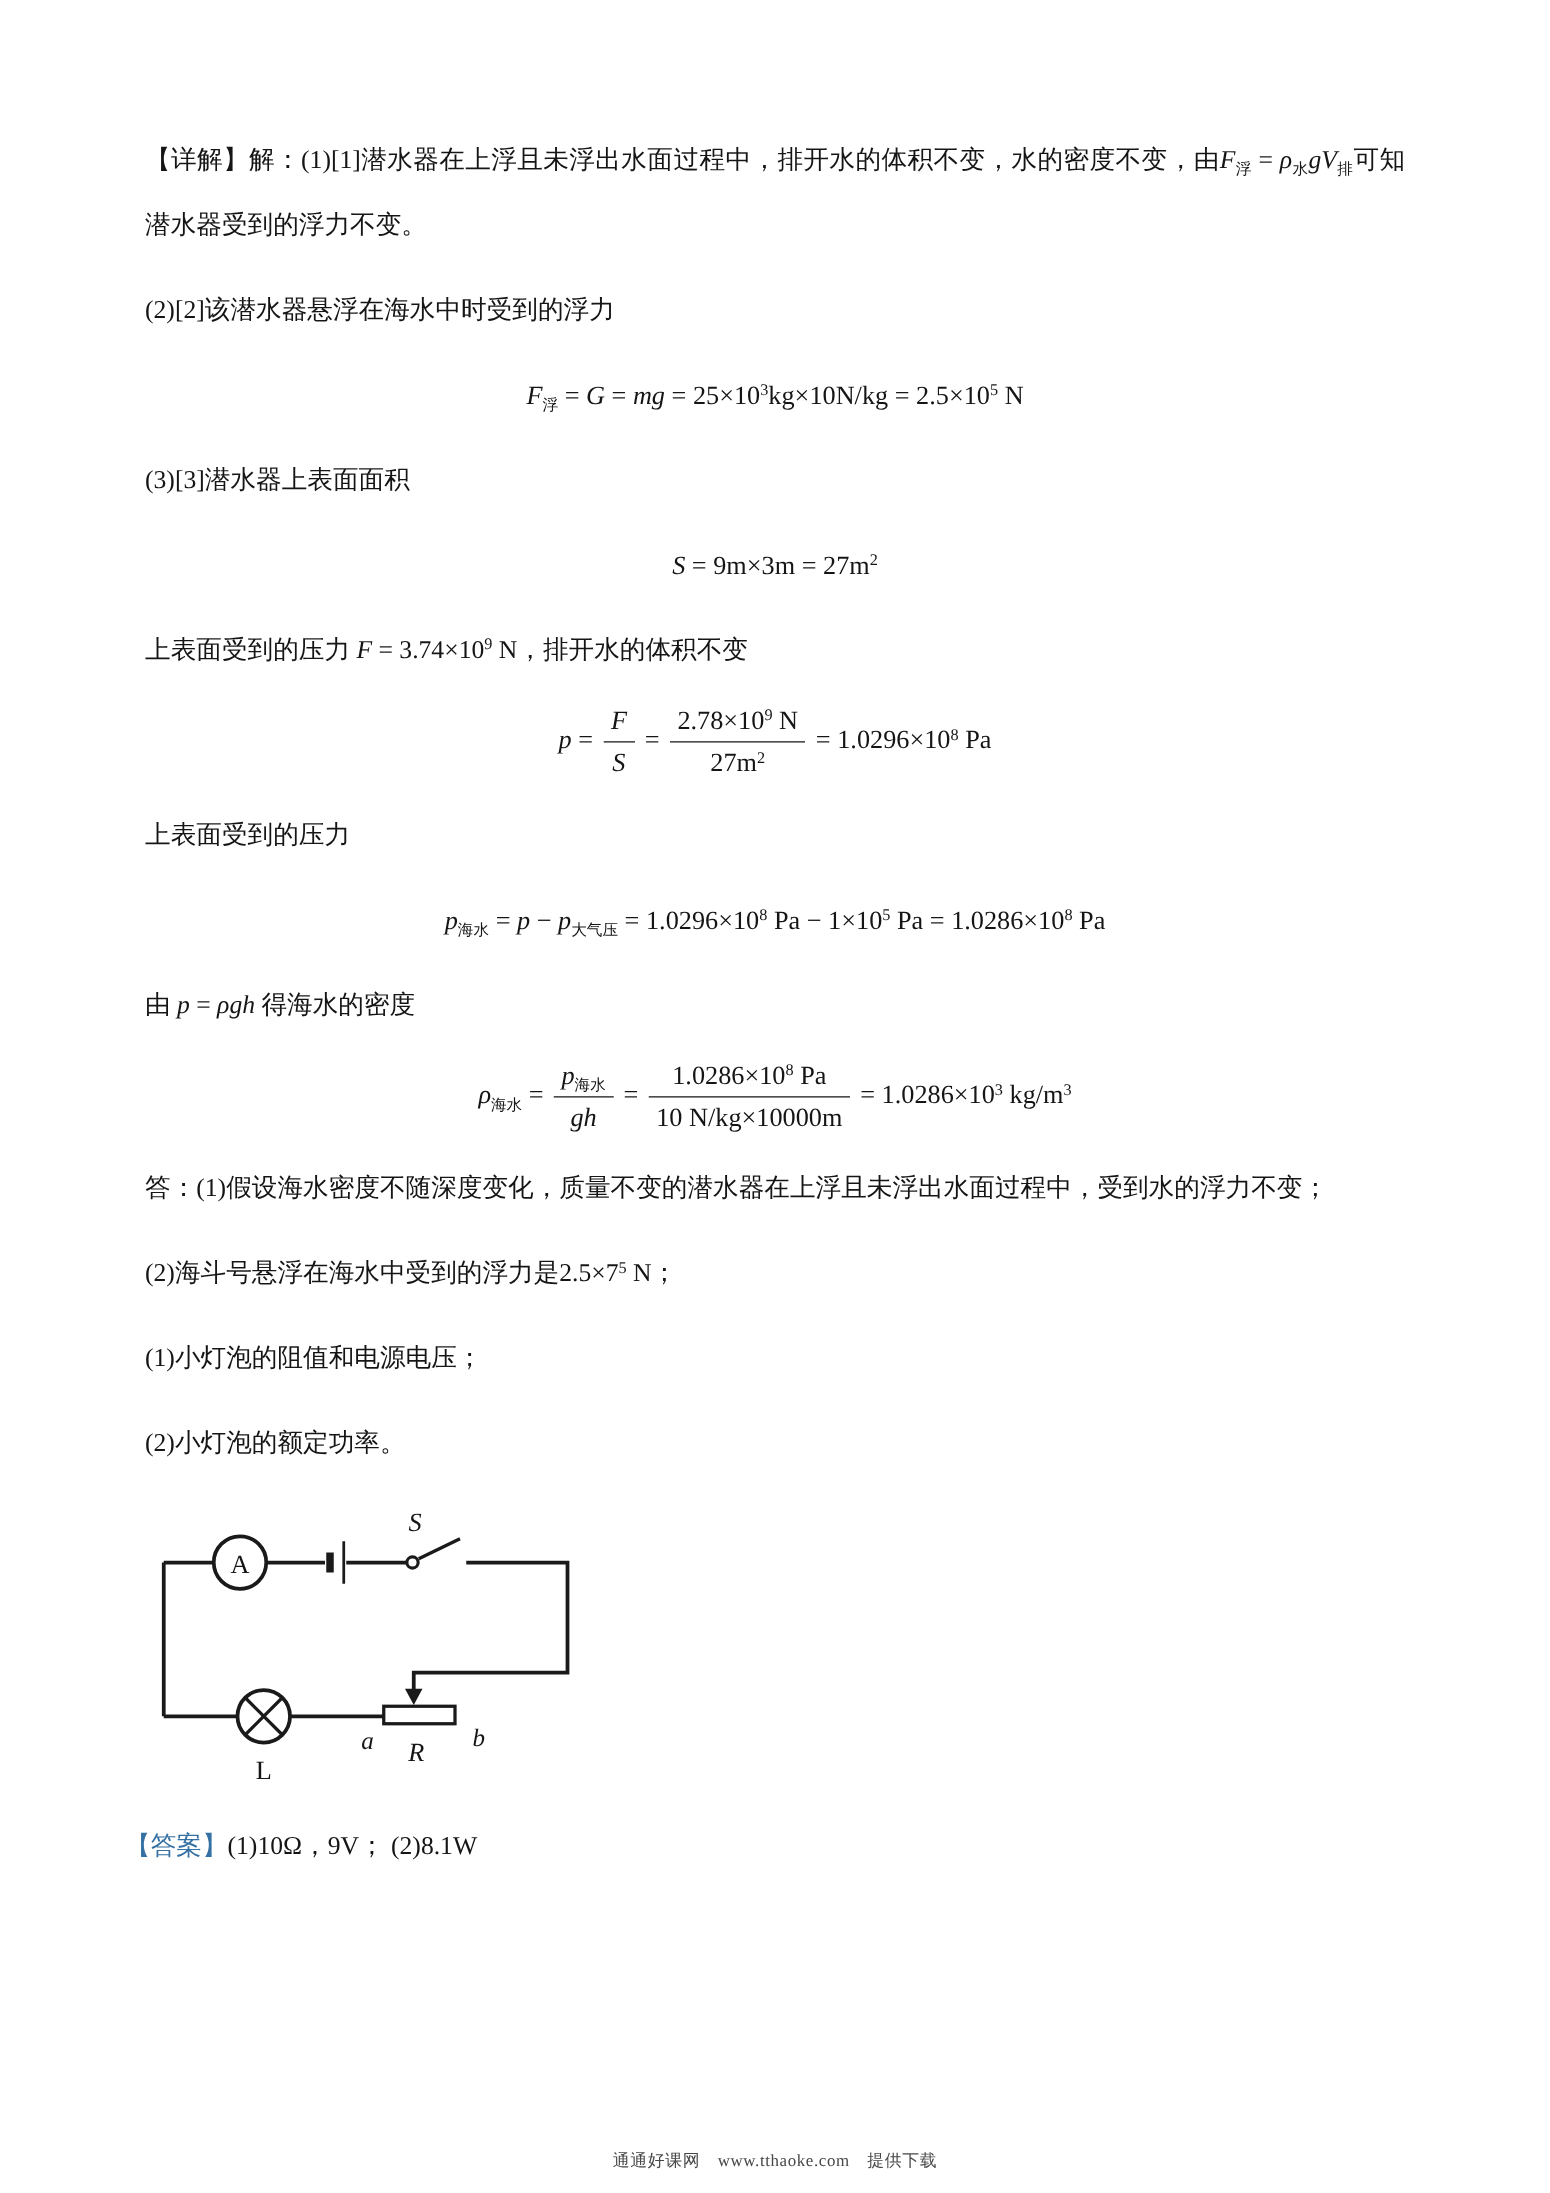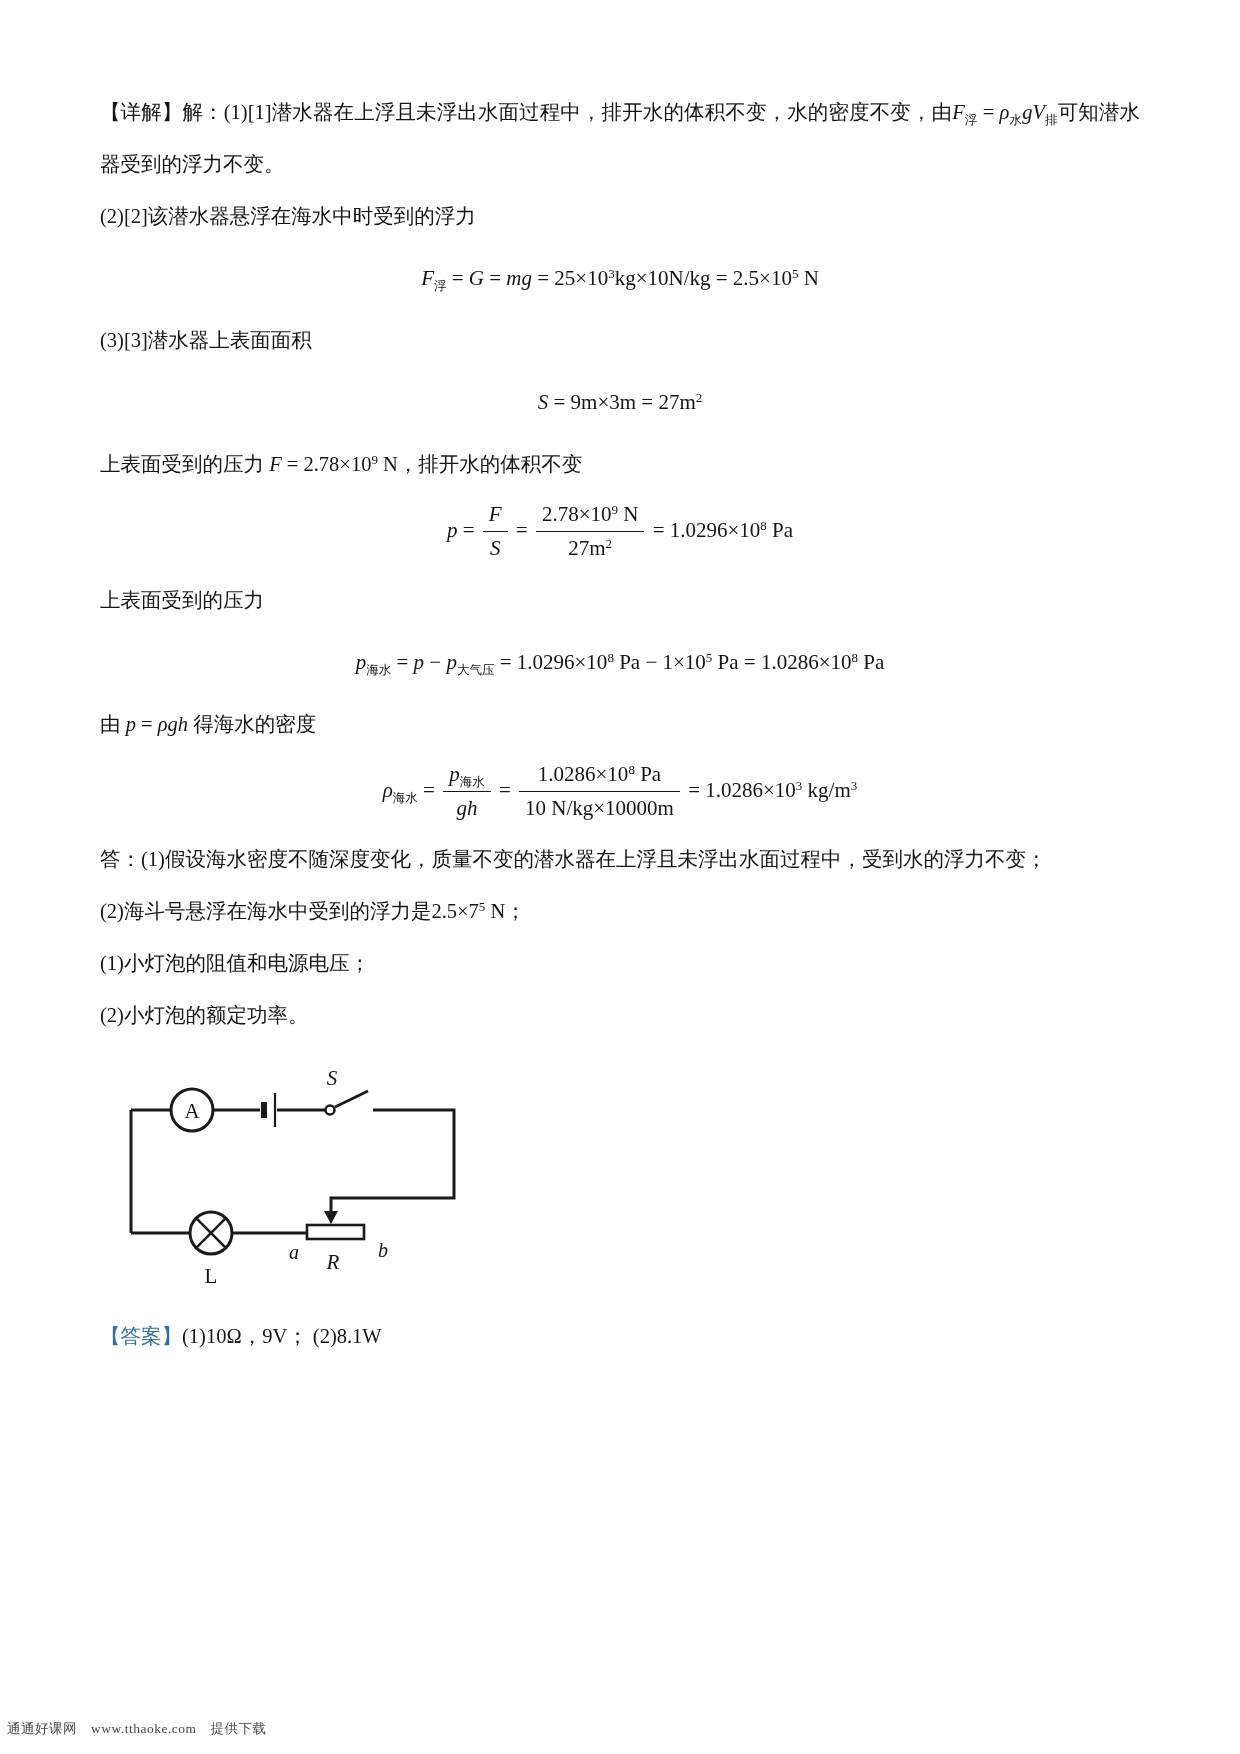--- a/index.html
+++ b/index.html
@@ -3,21 +3,21 @@
 <meta charset="utf-8">
 <style>
   html, body { margin:0; padding:0; background:#ffffff; }
   .page {
     position:relative; width:1240px; height:1754px; background:#ffffff;
     font-family:"Liberation Serif","DejaVu Serif",serif; color:#151515;
     overflow:hidden;
   }
   .content { padding:86px 100px 0 100px; }
   .para {
-    font-size:20.5px; line-height:52px; text-align:justify; margin:0;
+    font-size:20.5px; line-height:52px; text-align:justify; margin:16px;
     word-break:break-all;
   }
   .formula {
     font-size:21px; text-align:center; margin:10px 0; line-height:52px;
     white-space:nowrap;
   }
   .mi { font-style:italic; }
   sub { font-size:12.5px; line-height:0; vertical-align:-5px; }
   sup { font-size:13px;  line-height:0; vertical-align:7px; }
   .frac {
@@ -25,36 +25,36 @@
     line-height:1.3; margin:0 3px;
   }
   .frac .num { display:block; border-bottom:1.6px solid #151515; padding:1px 6px 3px; }
   .frac .den { display:block; padding:3px 6px 1px; }
   .diagram-wrap { margin:24px 0 4px 4px; }
   svg text { font-family:"Liberation Serif","DejaVu Serif",serif; fill:#151515; }
   .answer-line { font-size:20.5px; line-height:52px; margin-top:6px; }
   .answer-label { color:#3470a3;margin-top:32px; }
   .footer {
     position:absolute; left:0; bottom:16px; width:100%;
-    text-align:left; font-size:13.5px; color:#474747; letter-spacing:0.5px;
+    text-align:center; font-size:13.5px; color:#474747; letter-spacing:0.5px;
   }
   .footer span { margin:0 7px; }
 </style>
 </head>
 <body>
 
 <div class="page">
   <div class="content">
 
     <p class="para"><span>【详解】解：(1)[1]潜水器在上浮且未浮出水面过程中，排开水的体积不变，水的密度不变，由</span><span class="mi">F</span><sub>浮</sub><span> = </span><span class="mi">ρ</span><sub>水</sub><span class="mi">g</span><span class="mi">V</span><sub>排</sub><span>可知潜水器受到的浮力不变。</span></p>
     <p class="para"><span>(2)[2]该潜水器悬浮在海水中时受到的浮力</span></p>
     <div class="formula"><span class="mi">F</span><sub>浮</sub><span> = </span><span class="mi">G</span><span> = </span><span class="mi">mg</span><span> = 25×10</span><sup>3</sup><span>kg×10N/kg = 2.5×10</span><sup>5</sup><span> N</span></div>
     <p class="para"><span>(3)[3]潜水器上表面面积</span></p>
     <div class="formula"><span class="mi">S</span><span> = 9m×3m = 27m</span><sup>2</sup></div>
-    <p class="para"><span>上表面受到的压力 </span><span class="mi">F</span><span> = 2.78×10</span><sup>9</sup><span> N</span><span>，排开水的体积不变</span></p>
+    <p class="para"><span>上表面受到的压力 </span><span class="mi">F</span><span> = 3.74×10</span><sup>9</sup><span> N</span><span>，排开水的体积不变</span></p>
     <div class="formula"><span class="mi">p</span><span> = </span><span class="frac"><span class="num"><span class="mi">F</span></span><span class="den"><span class="mi">S</span></span></span><span> = </span><span class="frac"><span class="num"><span>2.78×10</span><sup>9</sup><span> N</span></span><span class="den"><span>27m</span><sup>2</sup></span></span><span> = 1.0296×10</span><sup>8</sup><span> Pa</span></div>
     <p class="para"><span>上表面受到的压力</span></p>
     <div class="formula"><span class="mi">p</span><sub>海水</sub><span> = </span><span class="mi">p</span><span> − </span><span class="mi">p</span><sub>大气压</sub><span> = 1.0296×10</span><sup>8</sup><span> Pa − 1×10</span><sup>5</sup><span> Pa = 1.0286×10</span><sup>8</sup><span> Pa</span></div>
     <p class="para"><span>由 </span><span class="mi">p</span><span> = </span><span class="mi">ρgh</span><span> 得海水的密度</span></p>
     <div class="formula"><span class="mi">ρ</span><sub>海水</sub><span> = </span><span class="frac"><span class="num"><span class="mi">p</span><sub>海水</sub></span><span class="den"><span class="mi">gh</span></span></span><span> = </span><span class="frac"><span class="num"><span>1.0286×10</span><sup>8</sup><span> Pa</span></span><span class="den"><span>10 N/kg×10000m</span></span></span><span> = 1.0286×10</span><sup>3</sup><span> kg/m</span><sup>3</sup></div>
     <p class="para"><span>答：(1)假设海水密度不随深度变化，质量不变的潜水器在上浮且未浮出水面过程中，受到水的浮力不变；</span></p>
     <p class="para"><span>(2)海斗号悬浮在海水中受到的浮力是</span><span>2.5×7</span><sup>5</sup><span> N</span><span>；</span></p>
 
     <p class="para"><span>(1)小灯泡的阻值和电源电压；</span></p>
     <p class="para"><span>(2)小灯泡的额定功率。</span></p>

